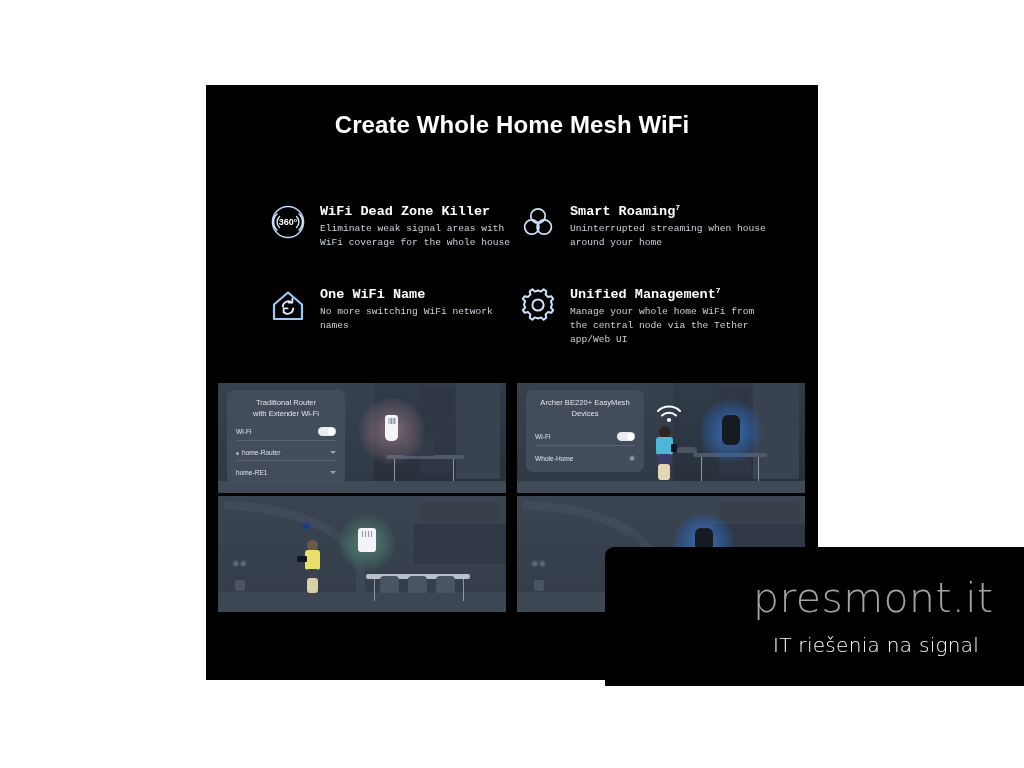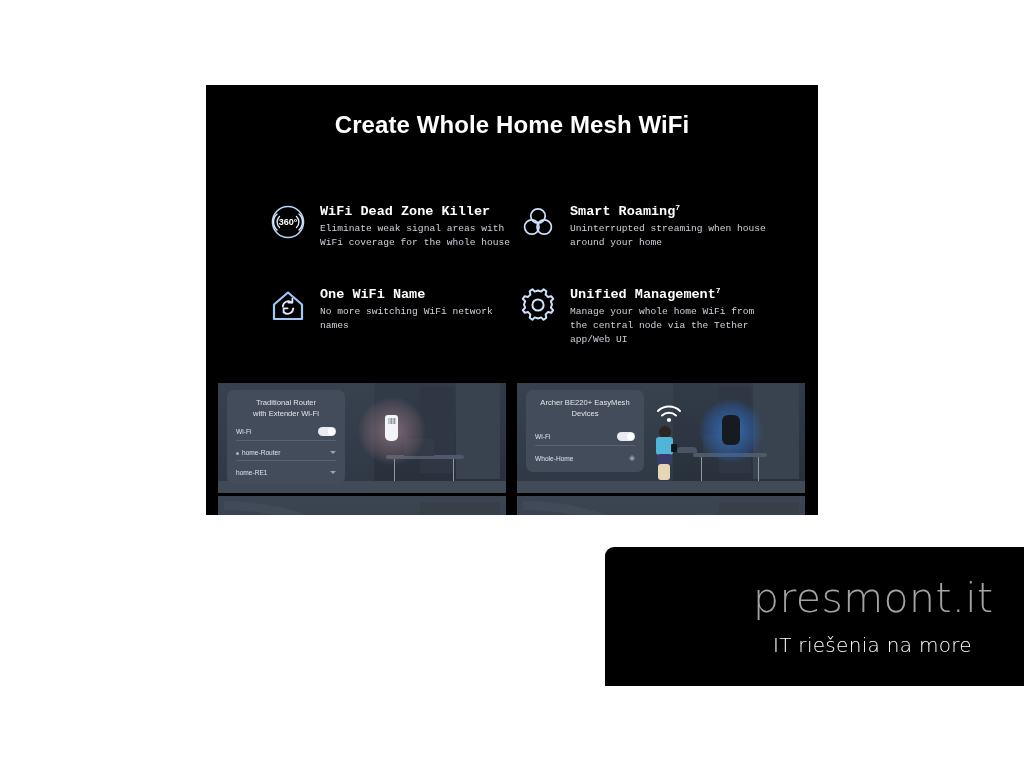--- a/index.html
+++ b/index.html
@@ -1,20 +1,20 @@
 <!DOCTYPE html>
 <html><head>
 <meta charset="utf-8">
 <style>
   html,body{margin:0;padding:0;background:#ffffff;}
   body{width:1024px;height:768px;overflow:hidden;font-family:"Liberation Sans",sans-serif;}
   .stage{position:relative;width:1024px;height:768px;background:#ffffff;}
 
   
-  .banner{position:absolute;left:206px;top:85px;width:612px;height:430px;background:#000000;overflow:hidden;}
+  .banner{position:absolute;left:206px;top:85px;width:612px;height:595px;background:#000000;overflow:hidden;}
 
   .headline{position:absolute;left:0;top:26px;width:612px;text-align:center;color:#ffffff;
             font-size:24px;font-weight:bold;letter-spacing:.1px;}
 
   
   .features{position:absolute;left:60px;top:118px;width:500px;}
   .frow{display:flex;}
   .frow + .frow{margin-top:37px;}
   .feat{width:250px;display:flex;align-items:flex-start;}
   .feat .ico{width:44px;height:44px;flex:0 0 44px;margin-right:10px;margin-top:-3px;}
@@ -316,16 +316,16 @@
             <span style="position:absolute;left:3px;top:22px;width:10px;height:11px;background:#4a5462;border-radius:1px 1px 3px 3px;display:block;"></span>
             <span style="position:absolute;left:0;top:2px;width:16px;height:20px;color:#5d6b7a;font-size:9px;line-height:1;display:block;">✺✺</span>
           </div>
         </div>
       </div>
     </div>
   </div>
 
   <div class="wm">
     <div class="wm1">presmont.it</div>
-    <div class="wm2">IT riešenia na more</div>
+    <div class="wm2">IT riešenia na signal</div>
   </div>
 
 </div>
 
 </body></html>

